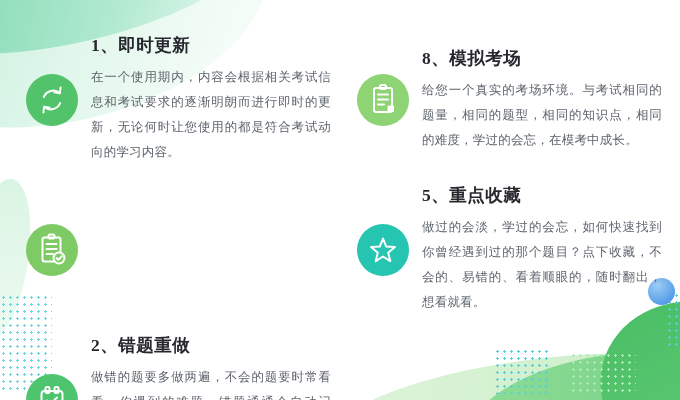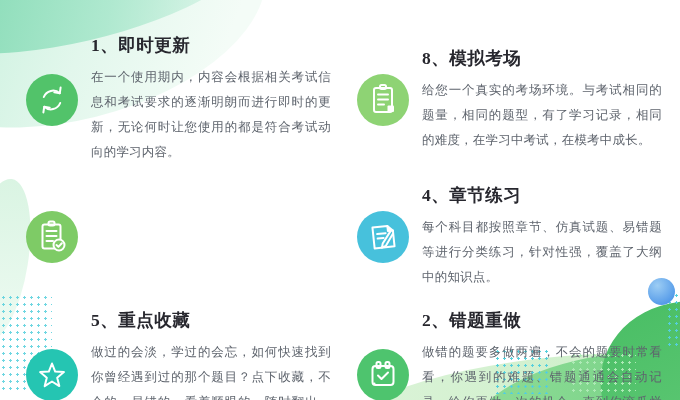--- a/index.html
+++ b/index.html
@@ -114,55 +114,39 @@
         <rect x="17" y="14" width="18" height="24" rx="2"></rect>
         <rect x="23" y="11" width="6" height="4" rx="1.5"></rect>
         <line x1="21" y1="20.5" x2="31" y2="20.5"></line>
         <line x1="21" y1="25.5" x2="31" y2="25.5"></line>
         <line x1="21" y1="30.5" x2="27" y2="30.5"></line>
         <rect x="30.5" y="31.5" width="6.5" height="6.5" rx="1" fill="#fff" stroke="none"></rect>
       </g>
     </svg>
     <div class="ftext">
       <h3 class="ftitle">8、模拟考场</h3>
-      <p class="fbody">给您一个真实的考场环境。与考试相同的题量，相同的题型，有了学习记录，相同的难度，在学习中考试，在模考中成长。</p>
+      <p class="fbody">给您一个真实的考场环境。与考试相同的题量，相同的题型，相同的知识点，相同的难度，学过的会忘，在模考中成长。</p>
     </div>
   </div>
 
   <div class="feature">
     <svg class="icon-circle" viewBox="0 0 52 52">
       <circle cx="26" cy="26" r="26" fill="#7ecb66"></circle>
       <g class="icon-art">
         <rect x="16.5" y="13.5" width="18" height="24" rx="2"></rect>
         <rect x="22.5" y="10.5" width="6" height="4" rx="1.5"></rect>
         <line x1="20.5" y1="20" x2="30.5" y2="20"></line>
         <line x1="20.5" y1="25" x2="30.5" y2="25"></line>
         <line x1="20.5" y1="30" x2="27" y2="30"></line>
         <circle cx="33" cy="34" r="5.5" fill="#7ecb66"></circle>
         <polyline points="30.5,34 32.4,35.9 35.8,32.3"></polyline>
       </g>
     </svg>
   </div>
 
-  <div class="feature">
-    <svg class="icon-circle" viewBox="0 0 52 52">
-      <circle cx="26" cy="26" r="26" fill="#47c1dc"></circle>
-      <g class="icon-art" transform="rotate(-6 26 26)">
-        <path d="M16.5 15.5 h15 l5 5 v16 h-20 z"></path>
-        <path d="M31.5 15.5 v5 h5" fill="#fff"></path>
-        <line x1="20.5" y1="22.5" x2="29" y2="22.5"></line>
-        <line x1="20.5" y1="27" x2="26.5" y2="27"></line>
-        <path d="M34.5 20.5 L25 32.5 l-1.2 4 4-1.3 L36 24"></path>
-      </g>
-    </svg>
-    <div class="ftext">
-      <h3 class="ftitle">4、章节练习</h3>
-      <p class="fbody">每个科目都按照章节、仿真试题、易错题等进行分类练习，针对性强，覆盖了大纲中的知识点。</p>
-    </div>
-  </div>
 
   <div class="feature">
     <svg class="icon-circle" viewBox="0 0 52 52">
       <circle cx="26" cy="26" r="26" fill="#25c5b2"></circle>
       <polygon class="icon-art" stroke-width="2.4" points="26,14.5 29.2,22.6 37.9,23.1 31.2,28.7 33.3,37.1 26,32.5 18.7,37.1 20.8,28.7 14.1,23.1 22.8,22.6"></polygon>
     </svg>
     <div class="ftext">
       <h3 class="ftitle">5、重点收藏</h3>
       <p class="fbody">做过的会淡，学过的会忘，如何快速找到你曾经遇到过的那个题目？点下收藏，不会的、易错的、看着顺眼的，随时翻出，想看就看。</p>
     </div>

